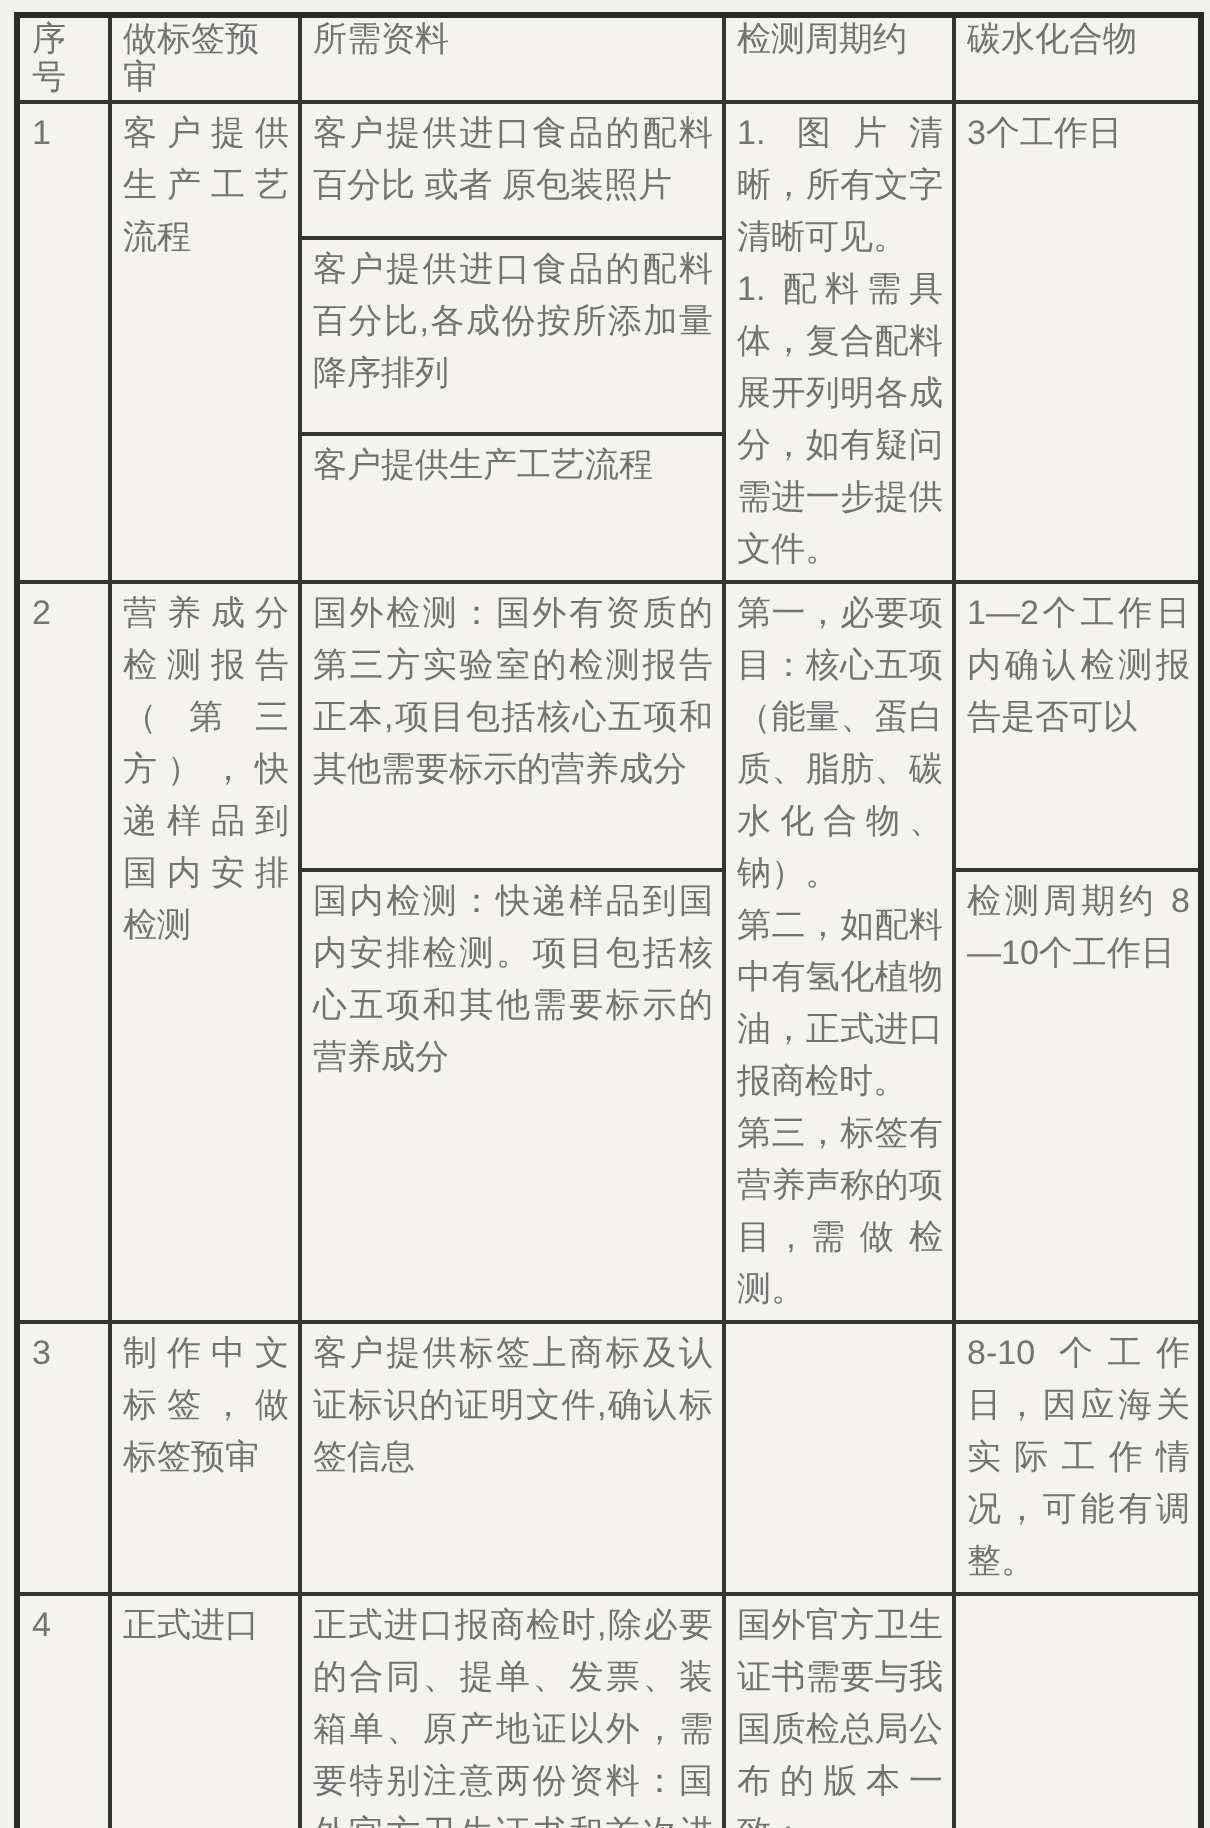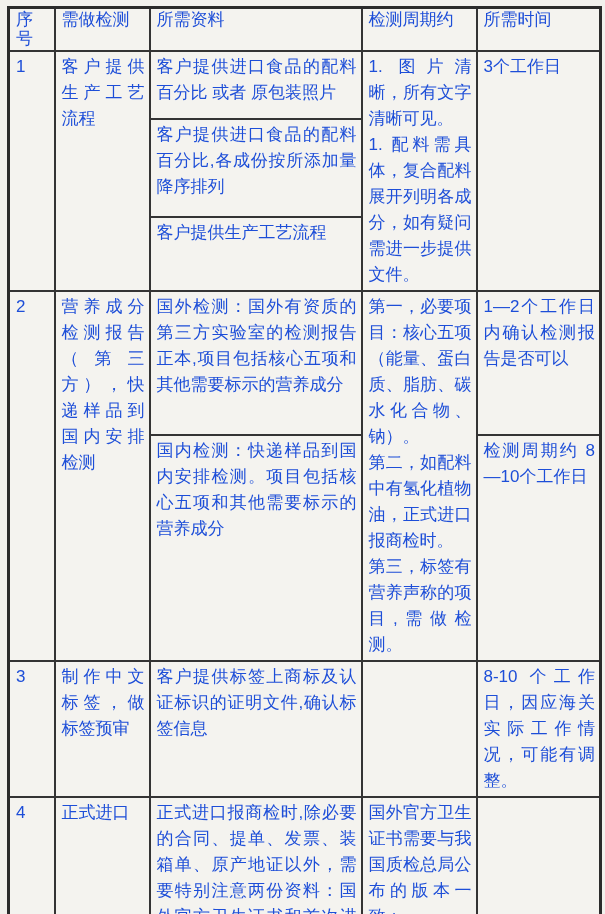--- a/index.html
+++ b/index.html
@@ -19,21 +19,21 @@
     top: 6px;
     width: 592px;
     border-collapse: collapse;
     table-layout: fixed;
     background: #f4f3ef;
   }
   table.doc-table th,
   table.doc-table td {
     border: 2px solid #343434;
     vertical-align: top;
-    color: #1d4ed8;
+    color: #737373;
     font-size: 17px;
     line-height: 26px;
     padding: 2px 4px 2px 6px;
     overflow: hidden;
     text-align: justify;
     word-break: break-all;
   }
   table.doc-table {
     border: 3px solid #2b2b2b;
   }
@@ -55,24 +55,24 @@
       <col style="width:46px">
       <col style="width:95px">
       <col style="width:212px">
       <col style="width:115px">
       <col style="width:124px">
     </colgroup>
 
     <tbody>
         <tr style="height:22px">
       <th>序号</th>
-      <th>需做检测</th>
+      <th>做标签预审</th>
       <th>所需资料</th>
       <th>检测周期约</th>
-      <th>所需时间</th>
+      <th>碳水化合物</th>
     </tr>
 
     <tr style="height:49px">
       <td rowspan="3" class="cell-no">1</td>
       <td rowspan="3">客户提供生产工艺流程</td>
       <td>客户提供进口食品的配料百分比 或者 原包装照片</td>
       <td rowspan="3">
         <div class="para">1. 图片清晰，所有文字清晰可见。</div>
         <div class="para">1. 配料需具体，复合配料展开列明各成分，如有疑问需进一步提供文件。</div>
       </td>

